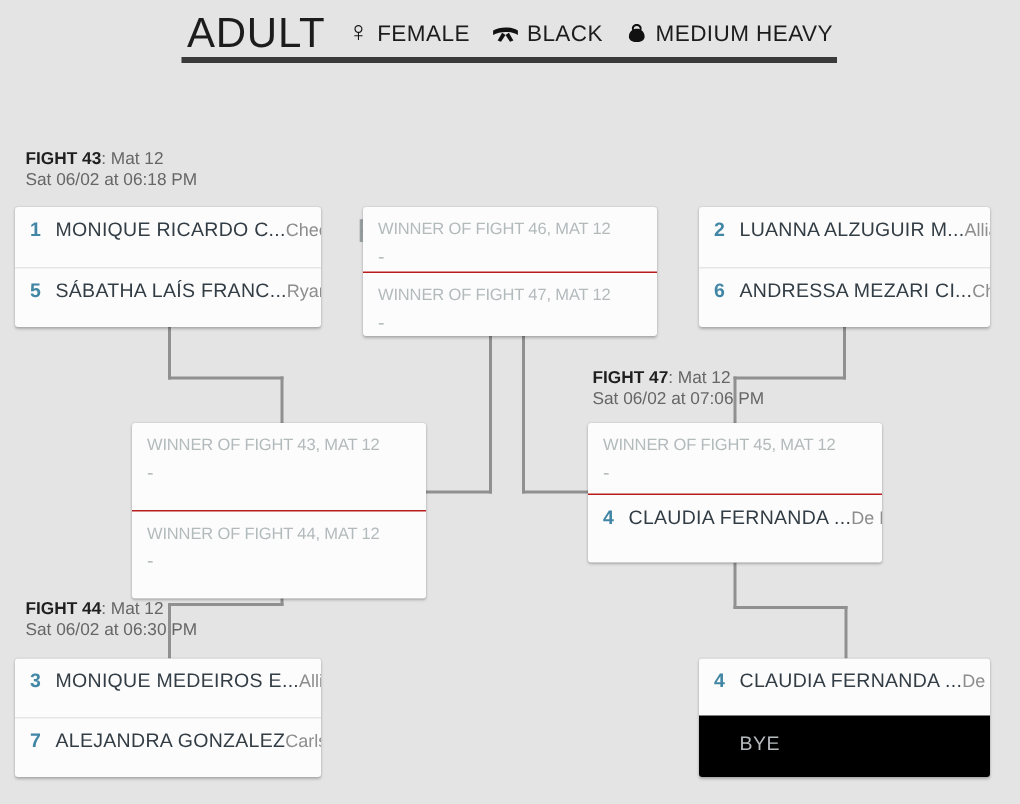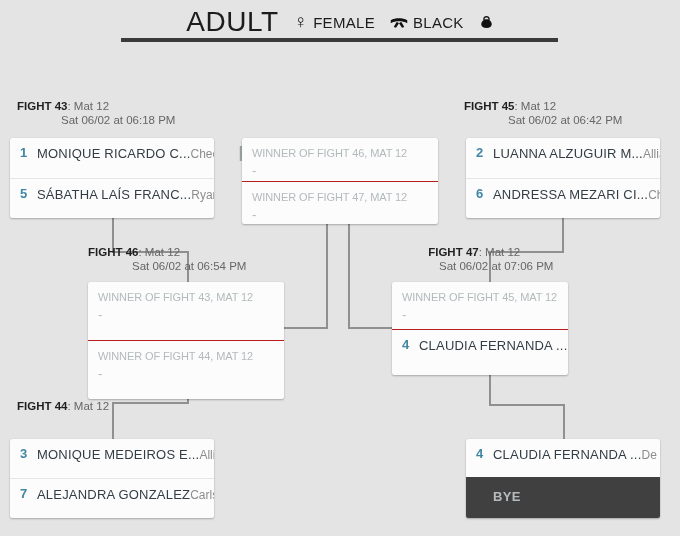--- a/index.html
+++ b/index.html
@@ -16,40 +16,40 @@
   .hdr-row{display:flex;justify-content:center;align-items:center;gap:15px;padding-top:7px;height:30px;}
   .hdr-title{font-size:28px;color:#1c1c1c;letter-spacing:.5px;line-height:28px;}
   .hdr-item{display:flex;align-items:center;gap:5px;font-size:15px;color:#1c1c1c;letter-spacing:.3px;}
   .hdr-item .glyph{font-size:19px;line-height:16px;color:#111;}
   .hdr-item svg{display:block;fill:#111;}
   .hdr-underline{position:absolute;top:38px;left:121px;width:437px;height:4px;background:#3a3a3a;}
 
   
   .fh{position:absolute;font-size:11.5px;line-height:13px;color:#666;white-space:nowrap;}
   .fh b{color:#1f1f1f;font-weight:700;margin-top:12px;}
-  .fh .l2{margin-top:1px;margin-left:44px;}
+  .fh .l2{margin-top:1px;}
   .final-label{position:absolute;font-size:22px;color:#99a0a1;letter-spacing:.5px;}
 
   
   .mbox{
     position:absolute;background:#fcfcfc;border-radius:2px;
     box-shadow:0 1px 2px rgba(0,0,0,.25), 0 0 1px rgba(0,0,0,.12);
     display:flex;flex-direction:column;overflow:hidden;
   }
   .slot{flex:1;display:flex;align-items:flex-start;box-sizing:border-box;padding:6px 4px 0 10px;min-width:0;}
   .slot + .slot{border-top:1px solid #e6e6e6;}
   .seed{width:17px;flex:none;font-weight:700;font-size:13px;color:#4286a5;padding-top:1px;}
   .who{flex:1;min-width:0;}
   .nm{font-weight:400;font-size:13px;line-height:15px;color:#333d45;letter-spacing:.2px;white-space:nowrap;overflow:hidden;}
   .tm{font-size:12px;line-height:13px;color:#8d8d8d;margin-top:3px;white-space:nowrap;overflow:hidden;}
   .wslot{flex:1;box-sizing:border-box;padding:7px 2px 0 10px;min-width:0;}
   .wslot + .wslot,.wslot + .slot,.slot + .wslot{border-top:1px solid #b91c1c;}
   .wnm{font-size:11px;line-height:16px;color:#b3babc;letter-spacing:-.1px;white-space:nowrap;overflow:hidden;}
   .wdash{font-size:13px;line-height:14px;color:#b3babc;margin-top:3px;}
-  .byeslot{flex:1;box-sizing:border-box;background:#404040;padding:10px 4px 0 27px;font-weight:bold;}
+  .byeslot{flex:1;box-sizing:border-box;background:#000000;padding:10px 4px 0 27px;}
   .bye-txt{font-size:13px;color:#b7bbbd;letter-spacing:.3px;}
 
   
   .cx{position:absolute;background:#909090;}
 </style>
 </head>
 <body>
 
 <div class="stage">
 
@@ -69,20 +69,21 @@
           </svg>
         </span>
         <span>BLACK</span>
       </span>
       <span class="hdr-item">
         <span>
           <svg width="15" height="16" viewBox="0 0 24 24">
             <path d="M12 2.5c-2.9 0-5.2 2-5.2 4.6 0 .6.2 1.2.4 1.7C5.1 10.5 3.6 13 3.6 15.6 3.6 19.5 7 21.5 12 21.5s8.4-2 8.4-5.9c0-2.6-1.5-5.1-3.6-6.8.3-.5.4-1.1.4-1.7C17.2 4.5 14.9 2.5 12 2.5zm0 2.1c1.8 0 3.1 1.1 3.1 2.5 0 .3 0 .5-.1.8-1-.3-2-.4-3-.4s-2 .1-3 .4c-.1-.3-.1-.5-.1-.8 0-1.4 1.3-2.5 3.1-2.5z"></path>
           </svg>
         </span>
+        <span>MEDIUM HEAVY</span>
       </span>
     </div>
     <div class="hdr-underline"></div>
   </div>
 
   <div class="cx" style="left:112px;top:218px;width:2px;height:35px;"></div>
   <div class="cx" style="left:112px;top:251px;width:77px;height:2px;"></div>
   <div class="cx" style="left:187px;top:251px;width:2px;height:31px;"></div>
 
   <div class="cx" style="left:187px;top:375px;width:2px;height:29px;"></div>
@@ -122,67 +123,60 @@
     <div class="wslot">
       <div class="wnm">WINNER OF FIGHT 46, MAT 12</div>
       <div class="wdash">-</div>
     </div>
     <div class="wslot">
       <div class="wnm">WINNER OF FIGHT 47, MAT 12</div>
       <div class="wdash">-</div>
     </div>
   </div>
 
-  <div class="fh" style="left:464px;top:100px;">
-    <div class="l1"><b>FIGHT 45</b><span>: Mat 12</span></div>
-    <div class="l2">Sat 06/02 at 06:42 PM</div>
-  </div>
   <div class="mbox" style="left:466px;top:138px;width:194px;height:80px;">
     <div class="slot">
       <span class="seed">2</span>
       <span class="who"><span class="nm">LUANNA ALZUGUIR M...</span><span class="tm">Alliance</span></span>
     </div>
     <div class="slot">
       <span class="seed">6</span>
       <span class="who"><span class="nm">ANDRESSA MEZARI CI...</span><span class="tm">CheckMat</span></span>
     </div>
   </div>
 
-  <div class="fh" style="left:88px;top:246px;">
-    <div class="l1"><b>FIGHT 46</b><span>: Mat 12</span></div>
-    <div class="l2">Sat 06/02 at 06:54 PM</div>
-  </div>
   <div class="mbox" style="left:88px;top:282px;width:196px;height:117px;">
     <div class="wslot">
       <div class="wnm">WINNER OF FIGHT 43, MAT 12</div>
       <div class="wdash">-</div>
     </div>
     <div class="wslot">
       <div class="wnm">WINNER OF FIGHT 44, MAT 12</div>
       <div class="wdash">-</div>
     </div>
   </div>
 
-  <div class="fh" style="left:395px;top:246px;text-align:center;">
+  <div class="fh" style="left:395px;top:246px;">
     <div class="l1"><b>FIGHT 47</b><span>: Mat 12</span></div>
     <div class="l2">Sat 06/02 at 07:06 PM</div>
   </div>
-  <div class="mbox" style="left:392px;top:282px;width:176px;height:93px;">
+  <div class="mbox" style="left:392px;top:282px;width:196px;height:93px;">
     <div class="wslot">
       <div class="wnm">WINNER OF FIGHT 45, MAT 12</div>
       <div class="wdash">-</div>
     </div>
     <div class="slot">
       <span class="seed">4</span>
       <span class="who"><span class="nm">CLAUDIA FERNANDA ...</span><span class="tm">De La Riva JJ</span></span>
     </div>
   </div>
 
   <div class="fh" style="left:17px;top:400px;">
     <div class="l1"><b>FIGHT 44</b><span>: Mat 12</span></div>
+    <div class="l2">Sat 06/02 at 06:30 PM</div>
   </div>
   <div class="mbox" style="left:10px;top:439px;width:204px;height:79px;">
     <div class="slot">
       <span class="seed">3</span>
       <span class="who"><span class="nm">MONIQUE MEDEIROS E...</span><span class="tm">Alliance</span></span>
     </div>
     <div class="slot">
       <span class="seed">7</span>
       <span class="who"><span class="nm">ALEJANDRA GONZALEZ</span><span class="tm">Carlson Gracie Team</span></span>
     </div>

